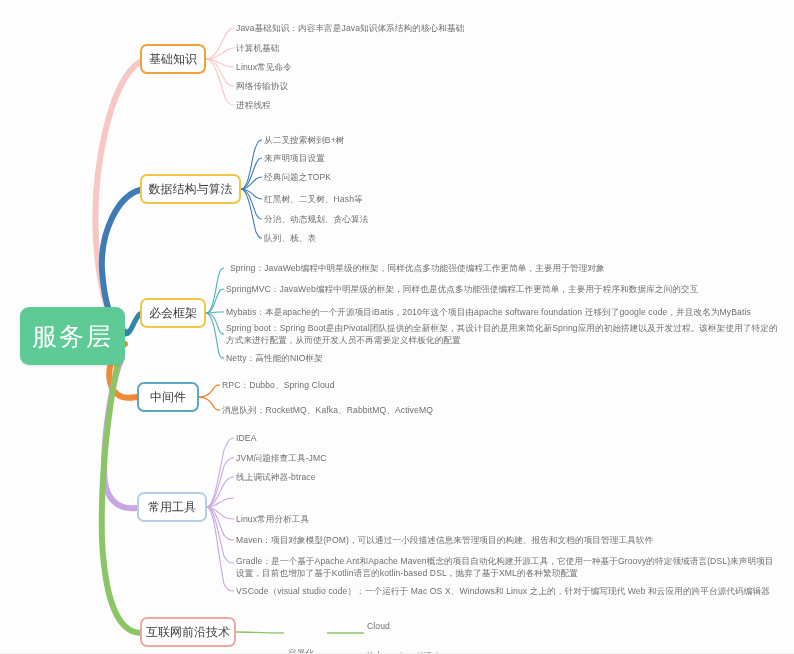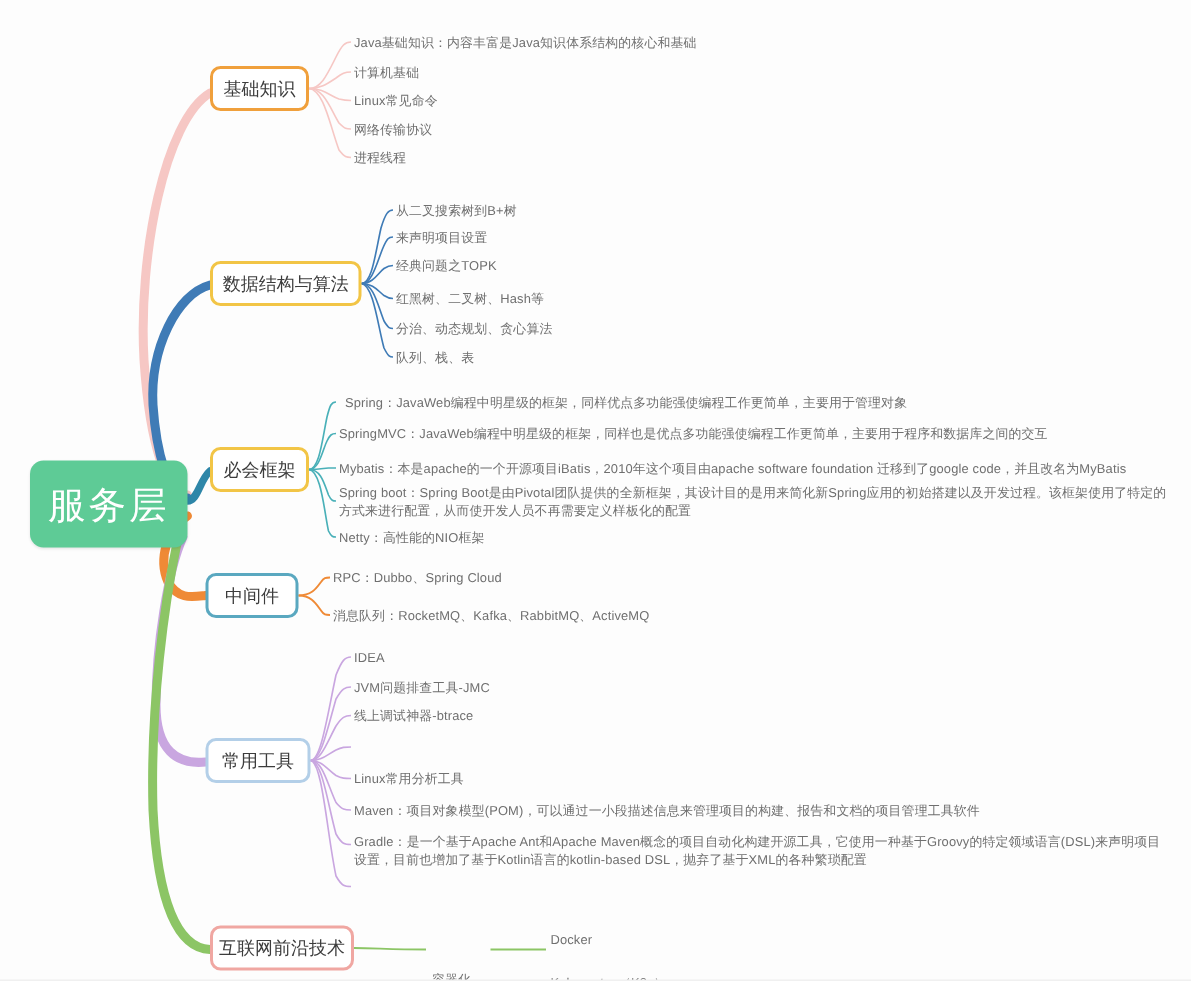--- a/index.html
+++ b/index.html
@@ -149,19 +149,20 @@
 
   <div class="leaf" style="left:222px;top:379px;">RPC：Dubbo、Spring Cloud</div>
   <div class="leaf" style="left:222px;top:404px;">消息队列：RocketMQ、Kafka、RabbitMQ、ActiveMQ</div>
 
   <div class="leaf" style="left:236px;top:432px;">IDEA</div>
   <div class="leaf" style="left:236px;top:452px;">JVM问题排查工具-JMC</div>
   <div class="leaf" style="left:236px;top:471px;">线上调试神器-btrace</div>
   <div class="leaf" style="left:236px;top:513px;">Linux常用分析工具</div>
   <div class="leaf" style="left:236px;top:534px;">Maven：项目对象模型(POM)，可以通过一小段描述信息来管理项目的构建、报告和文档的项目管理工具软件</div>
   <div class="leaf wrap" style="left:236px;top:555px;width:545px;">Gradle：是一个基于Apache Ant和Apache Maven概念的项目自动化构建开源工具，它使用一种基于Groovy的特定领域语言(DSL)来声明项目设置，目前也增加了基于Kotlin语言的kotlin-based DSL，抛弃了基于XML的各种繁琐配置</div>
+  <div class="leaf" style="left:236px;top:585px;">VSCode（visual studio code）：一个运行于 Mac OS X、Windows和 Linux 之上的，针对于编写现代 Web 和云应用的跨平台源代码编辑器</div>
 
   <div class="leaf" style="left:288px;top:647px;">容器化</div>
-  <div class="leaf" style="left:367px;top:620px;">Docker</div>
+  <div class="leaf" style="left:367px;top:620px;">Cloud</div>
   <div class="leaf" style="left:367px;top:633px;margin-top:16px;">Kubernetes（K8s）</div>
 
   <div class="hairline"></div>
 </div>
 
 </body></html>

